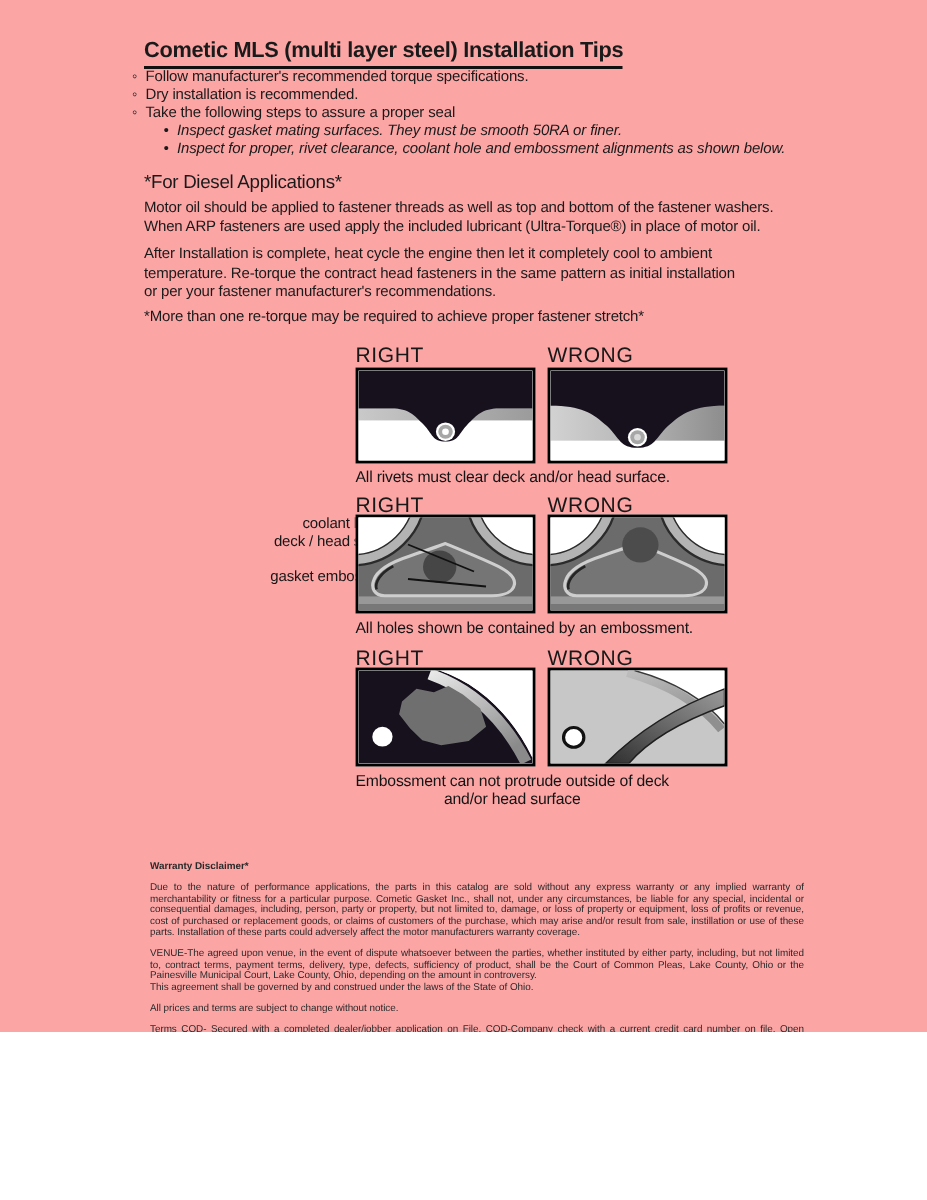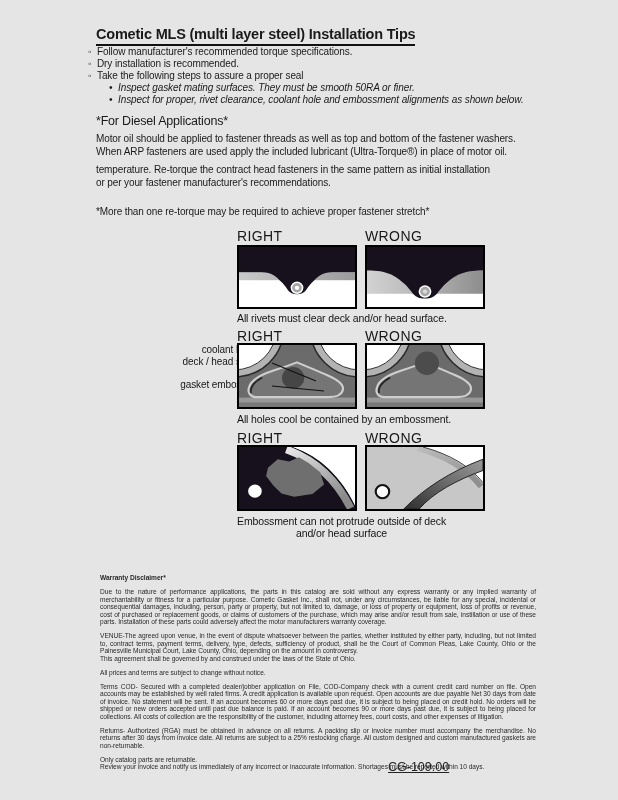--- a/index.html
+++ b/index.html
@@ -1,16 +1,16 @@
 <!DOCTYPE html>
 <html><head>
 <meta charset="utf-8">
 <style>
   html,body{margin:0;padding:0;background:#fff;}
-  .page{position:relative;width:618px;height:800px;background:#e5e5e5;overflow:hidden;
+  .page{position:relative;width:618px;height:688px;background:#fca5a5;overflow:hidden;
         font-family:"Liberation Sans", sans-serif;color:#1a1a1a;}
   .abs{position:absolute;}
   .title{font-size:14.5px;font-weight:bold;letter-spacing:-0.2px;
          border-bottom:2px solid #111;padding-bottom:2px;white-space:nowrap;}
   .bullets{font-size:10px;line-height:12.1px;letter-spacing:-0.1px;white-space:nowrap;}
   .b1::before{content:"◦";display:inline-block;width:8px;margin-right:1px;}
   .b2{padding-left:21px;font-style:italic;}
   .b2::before{content:"•";display:inline-block;width:8px;margin-right:1px;}
   .h2{font-size:12.5px;font-weight:normal;letter-spacing:-0.2px;}
   .body-line{font-size:10px;line-height:12.6px;letter-spacing:-0.12px;white-space:nowrap;}
@@ -39,20 +39,21 @@
     <div class="b2">Inspect gasket mating surfaces.  They must be smooth 50RA or finer.</div>
     <div class="b2">Inspect for proper, rivet clearance, coolant hole and embossment alignments as shown below.</div>
   </div>
 
   <div class="abs h2" style="left:96px;top:114px;">*For Diesel Applications*</div>
   <div class="abs" style="left:96px;top:133px;">
     <div class="body-line">Motor oil should be applied to fastener threads as well as top and bottom of the fastener washers.</div>
     <div class="body-line">When ARP fasteners are used apply the included lubricant (Ultra-Torque®) in place of motor oil.</div>
   </div>
   <div class="abs" style="left:96px;top:164px;">
+    <div class="body-line">After Installation is complete, heat cycle the engine then let it completely cool to ambient</div>
     <div class="body-line">temperature. Re-torque the contract head fasteners in the same pattern as initial installation</div>
     <div class="body-line">or per your fastener manufacturer's recommendations.</div>
   </div>
   <div class="abs body-line" style="left:96px;top:206px;">*More than one re-torque may be required to achieve proper fastener stretch*</div>
 
   <div class="abs rw-label" style="left:237px;top:228px;">RIGHT</div>
   <div class="abs rw-label" style="left:365px;top:228px;">WRONG</div>
 
   <div class="abs dbox" style="left:237px;top:245px;height:64px;">
     <svg viewBox="0 0 120 64" preserveAspectRatio="none" style="height:60px;">
@@ -130,21 +131,21 @@
       <path d="M12.5,51 C11,46 15,39.5 24,34.5" stroke="#242424" stroke-width="1.8" fill="none"></path>
       <circle cx="62" cy="19.5" r="12.5" fill="#4c4c4c"></circle>
     </svg>
   </div>
 
   <svg class="abs" style="left:130px;top:340px;pointer-events:none;" width="200" height="60">
     <line x1="142" y1="23" x2="186" y2="41" stroke="#111" stroke-width="1.2"></line>
     <line x1="142" y1="46" x2="194" y2="51" stroke="#111" stroke-width="1.2"></line>
   </svg>
 
-  <div class="abs caption" style="left:237px;top:413px;">All holes cool be contained by an embossment.</div>
+  <div class="abs caption" style="left:237px;top:413px;">All holes shown be contained by an embossment.</div>
 
   <div class="abs rw-label" style="left:237px;top:430px;">RIGHT</div>
   <div class="abs rw-label" style="left:365px;top:430px;">WRONG</div>
 
   <div class="abs dbox" style="left:237px;top:445px;height:66px;">
     <svg viewBox="0 0 120 66" preserveAspectRatio="none" style="height:62px;">
       <defs>
         <linearGradient id="g3r" x1="0" y1="0" x2="0.6" y2="1">
           <stop offset="0" stop-color="#e8e8e8"></stop>
             <stop offset="1" stop-color="#8a8a8a"></stop>

